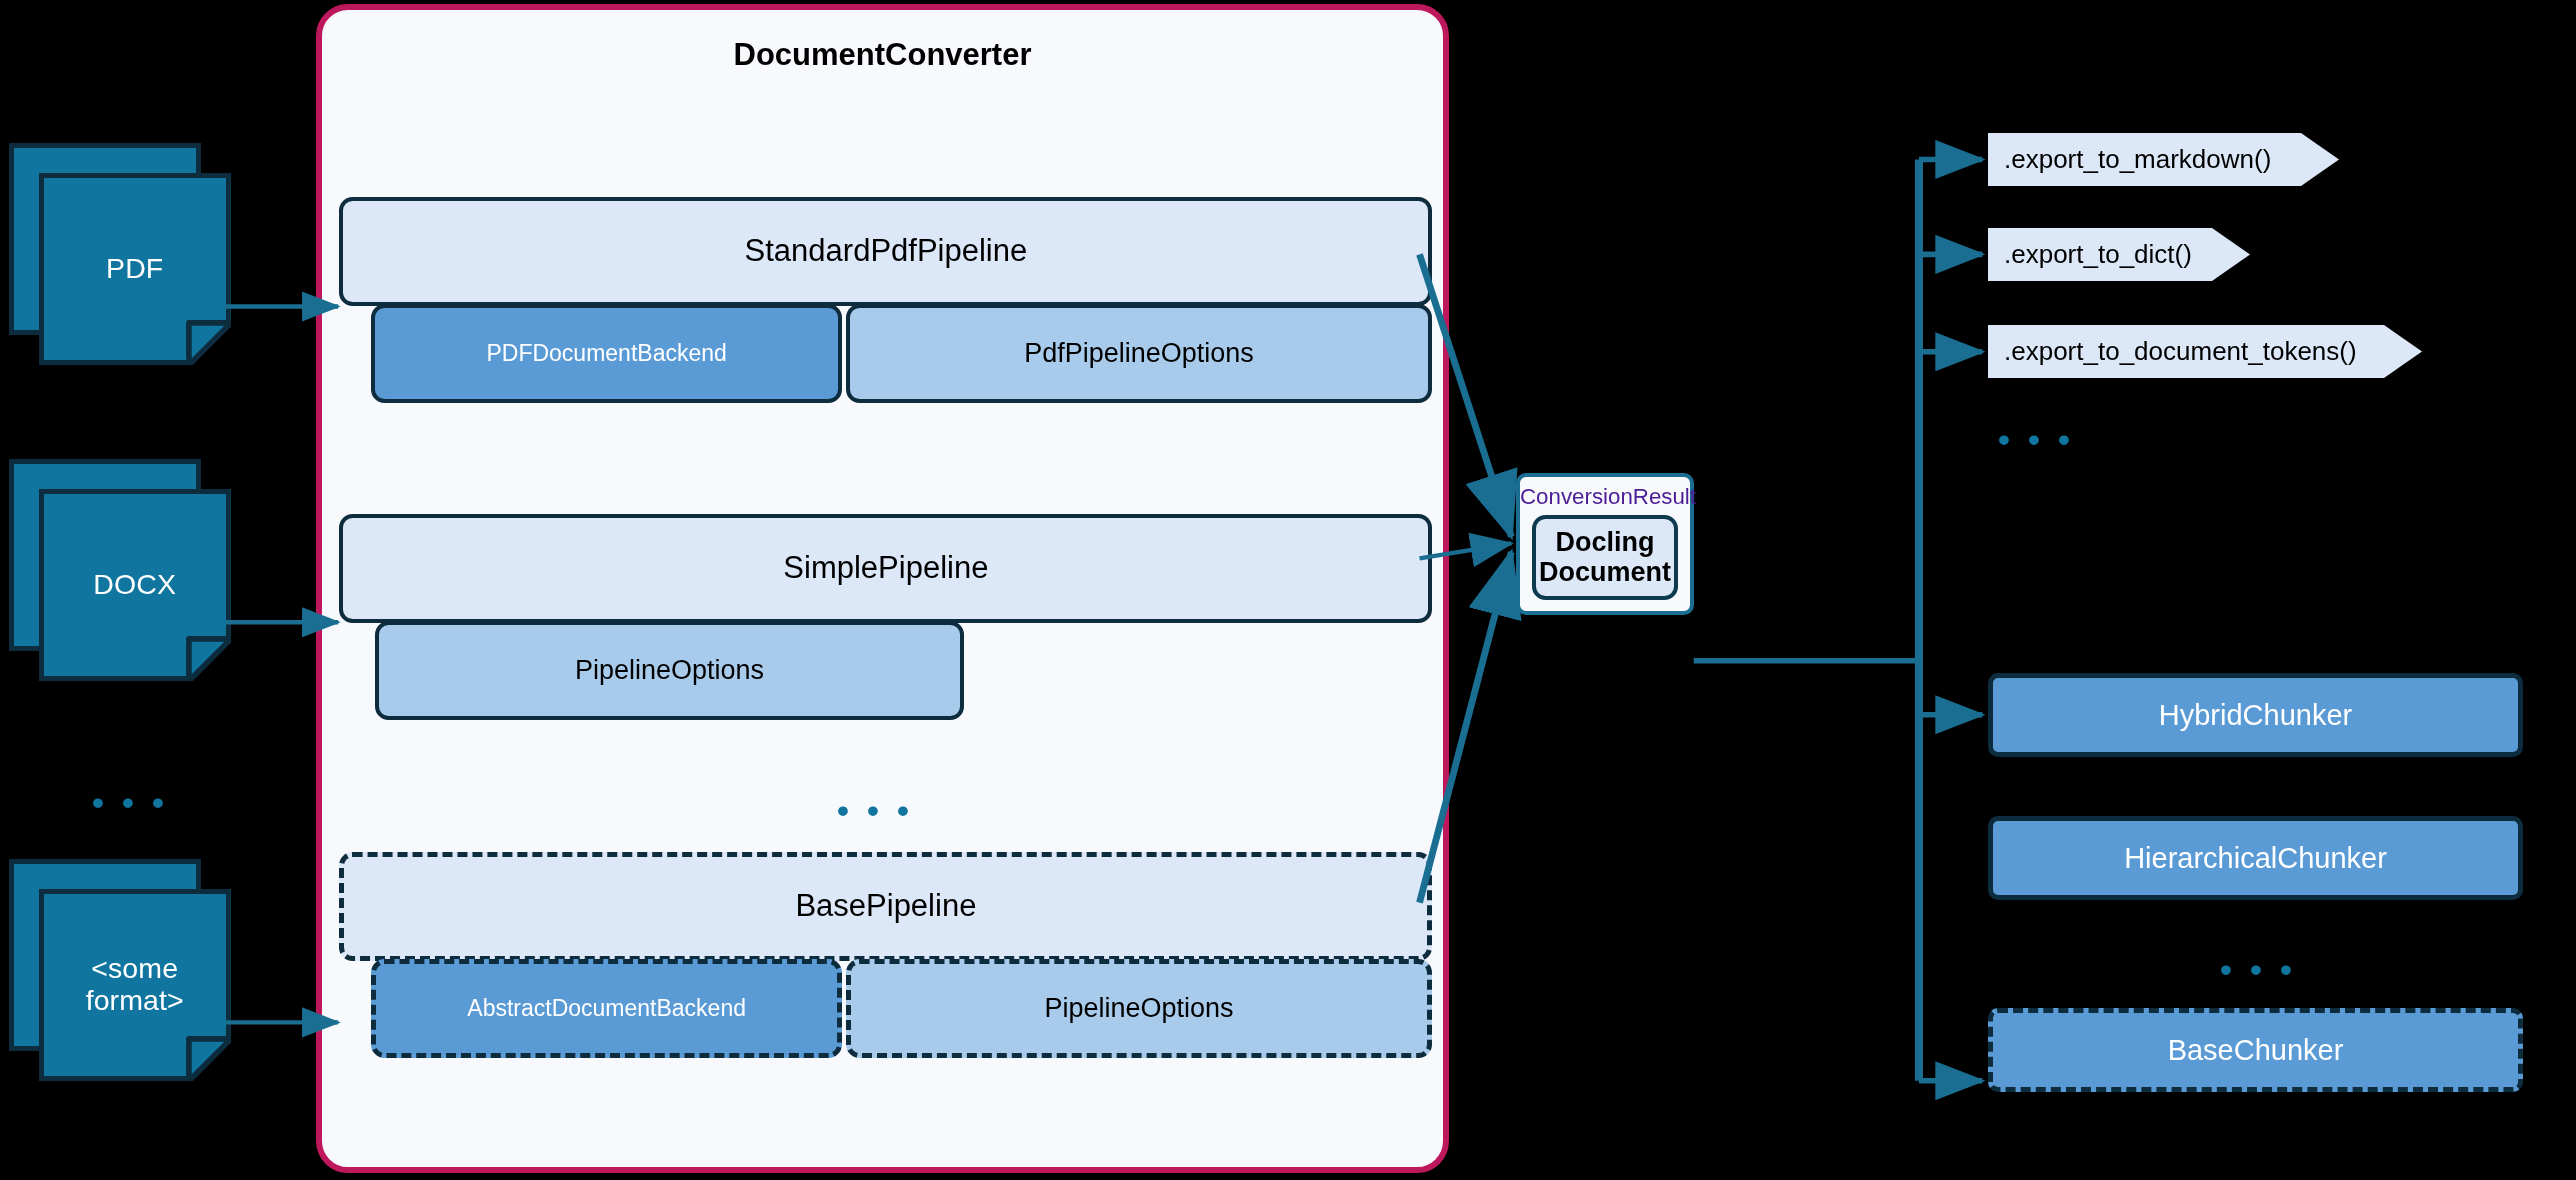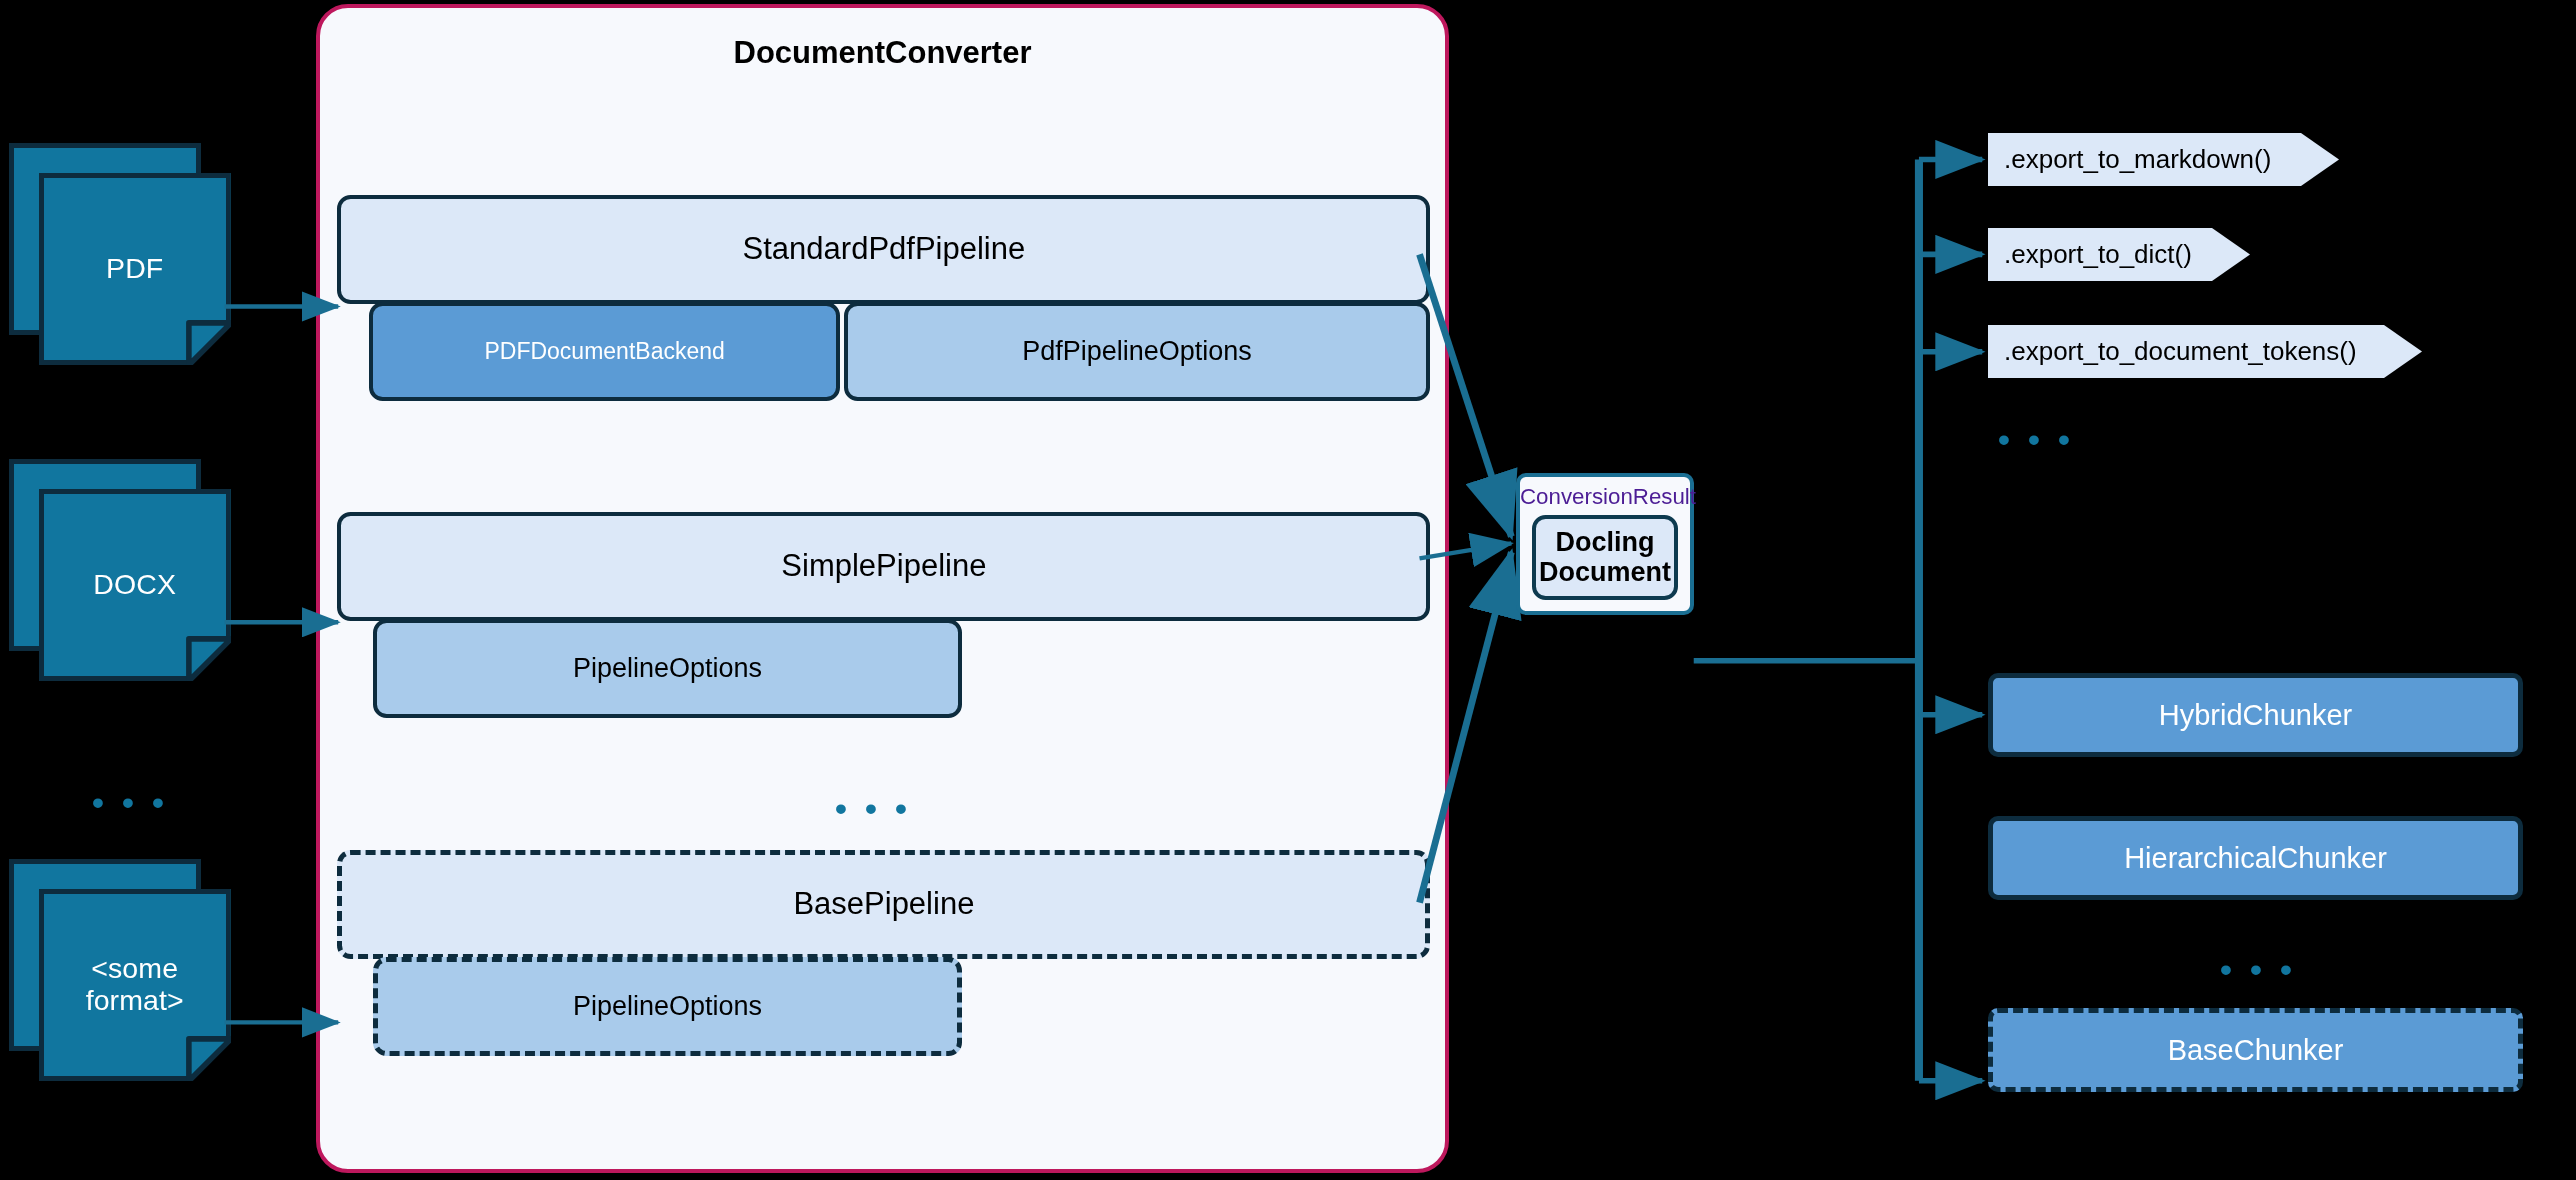--- a/index.html
+++ b/index.html
@@ -86,21 +86,21 @@
   }
 
   
   #converter {
     position: absolute;
     left: 316px;
     top: 3.7px;
     width: 1133px;
     height: 1169px;
     background: #F7F9FD;
-    border: 4px solid #be185d;
+    border: 6px solid #be185d;
     border-radius: 32px;
     box-sizing: border-box;
     z-index: 2;
   }
   #converter-title {
     position: absolute;
     top: 27px;
     left: 0;
     width: 100%;
     text-align: center;
@@ -327,20 +327,21 @@
       <div class="pipe-row">
         <div class="pipe-options">PipelineOptions</div>
       </div>
     </div>
 
     <div class="dots" style="left:515px; top:783px;">• • •</div>
 
     <div class="pipeline dashed" style="top:842px;">
       <div class="pipe-head">BasePipeline</div>
       <div class="pipe-row">
+        <div class="pipe-backend">AbstractDocumentBackend</div>
         <div class="pipe-options">PipelineOptions</div>
       </div>
     </div>
   </div>
 
   <div id="conv-result">
     <div id="conv-result-title">ConversionResult</div>
     <div id="docling-document" style="white-space:pre-line;">Docling
 Document</div>
   </div>

